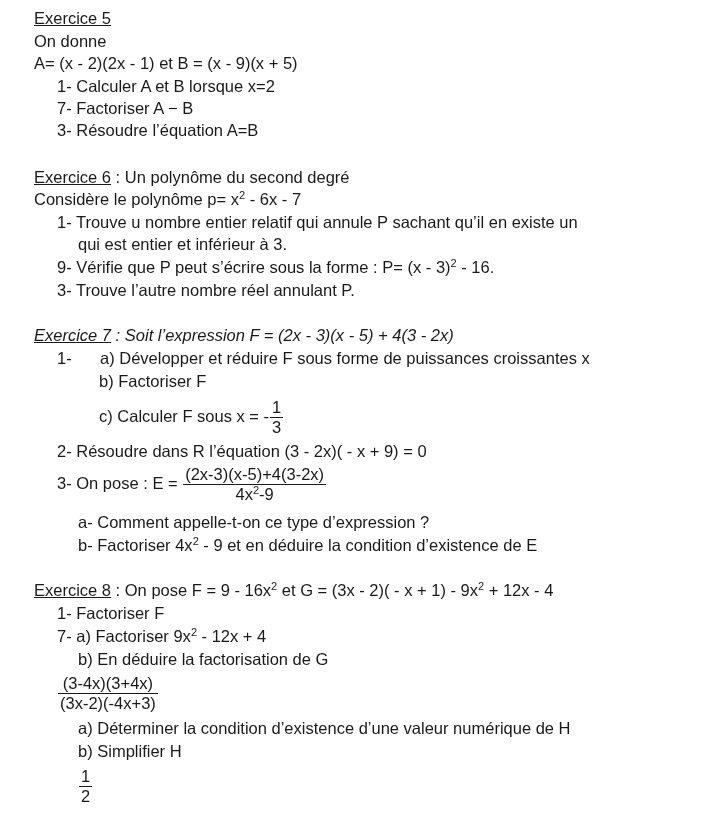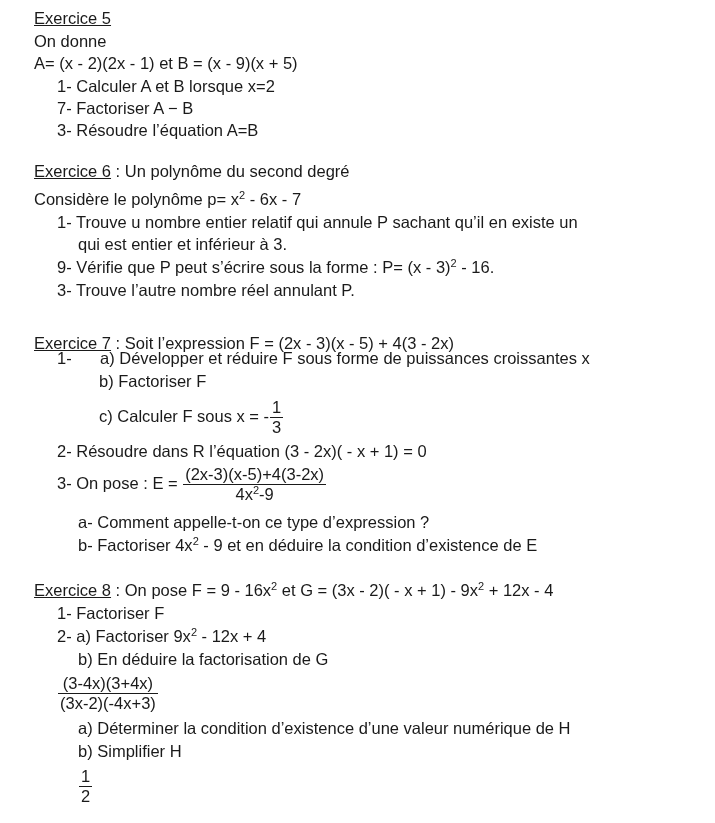--- a/index.html
+++ b/index.html
@@ -18,57 +18,57 @@
 </head>
 <body>
 
 <div class="line u" style="left:34px;top:7px;">Exercice 5</div>
 <div class="line" style="left:34px;top:30px;">On donne</div>
 <div class="line" style="left:34px;top:52px;">A= (x - 2)(2x - 1) et B = (x - 9)(x + 5)</div>
 <div class="line" style="left:57px;top:75px;">1- Calculer A et B lorsque x=2</div>
 <div class="line" style="left:57px;top:97px;">7- Factoriser A − B</div>
 <div class="line" style="left:57px;top:119px;">3- Résoudre l’équation A=B</div>
 
-<div class="line" style="left:34px;top:160px;">
+<div class="line" style="left:34px;top:166px;">
   <span class="u">Exercice 6</span><span> : Un polynôme du second degré</span>
 </div>
 <div class="line" style="left:34px;top:188px;">
   <span>Considère le polynôme p= x</span><sup>2</sup><span> - 6x - 7</span>
 </div>
 <div class="line" style="left:57px;top:211px;text-align:right;">1- Trouve u nombre entier relatif qui annule P sachant qu’il en existe un</div>
 <div class="line" style="left:78px;top:233px;">qui est entier et inférieur à 3.</div>
 <div class="line" style="left:57px;top:256px;">
   <span>9- Vérifie que P peut s’écrire sous la forme : P= (x - 3)</span><sup>2</sup><span> - 16.</span>
 </div>
 <div class="line" style="left:57px;top:279px;">3- Trouve l’autre nombre réel annulant P.</div>
 
-<div class="line" style="left:34px;top:332px;">
+<div class="line" style="left:34px;top:324px;font-style:italic;">
   <span class="u">Exercice 7</span><span> : Soit l’expression F = (2x - 3)(x - 5) + 4(3 - 2x)</span>
 </div>
 <div class="line" style="left:57px;top:347px;">1-</div>
 <div class="line" style="left:100px;top:347px;">a) Développer et réduire F sous forme de puissances croissantes x</div>
 <div class="line" style="left:99px;top:370px;">b) Factoriser F</div>
 <div class="line" style="left:99px;top:396px;line-height:40px;">
   <span>c) Calculer F sous x = -</span><span class="frac"><span class="num">1</span><span class="den">3</span></span>
 </div>
-<div class="line" style="left:57px;top:440px;">2- Résoudre dans R l’équation (3 - 2x)( - x + 1) = 0</div>
+<div class="line" style="left:57px;top:440px;">2- Résoudre dans R l’équation (3 - 2x)( - x + 9) = 0</div>
 <div class="line" style="left:57px;top:463px;line-height:40px;">
   <span>3- On pose : E = </span><span class="frac"><span class="num">(2x-3)(x-5)+4(3-2x)</span><span class="den"><span>4x</span><sup>2</sup><span>-9</span></span></span>
 </div>
 <div class="line" style="left:78px;top:511px;">a- Comment appelle-t-on ce type d’expression ?</div>
 <div class="line" style="left:78px;top:534px;">
   <span>b- Factoriser 4x</span><sup>2</sup><span> - 9 et en déduire la condition d’existence de E</span>
 </div>
 
 <div class="line" style="left:34px;top:579px;">
   <span class="u">Exercice 8</span><span> : On pose F = 9 - 16x</span><sup>2</sup><span> et G = (3x - 2)( - x + 1) - 9x</span><sup>2</sup><span> + 12x - 4</span>
 </div>
 <div class="line" style="left:57px;top:602px;">1- Factoriser F</div>
 <div class="line" style="left:57px;top:625px;">
-  <span>2- a) Factoriser 9x</span><sup>2</sup><span> - 12x + 4</span>
+  <span>7- a) Factoriser 9x</span><sup>2</sup><span> - 12x + 4</span>
 </div>
 <div class="line" style="left:78px;top:648px;">b) En déduire la factorisation de G</div>
 <div class="line" style="left:57px;top:672px;line-height:40px;">
   <span class="frac"><span class="num">(3-4x)(3+4x)</span><span class="den">(3x-2)(-4x+3)</span></span>
 </div>
 <div class="line" style="left:78px;top:717px;">a) Déterminer la condition d’existence d’une valeur numérique de H</div>
 <div class="line" style="left:78px;top:740px;">b) Simplifier H</div>
 <div class="line" style="left:78px;top:765px;line-height:40px;">
   <span class="frac"><span class="num">1</span><span class="den">2</span></span>
 </div>

